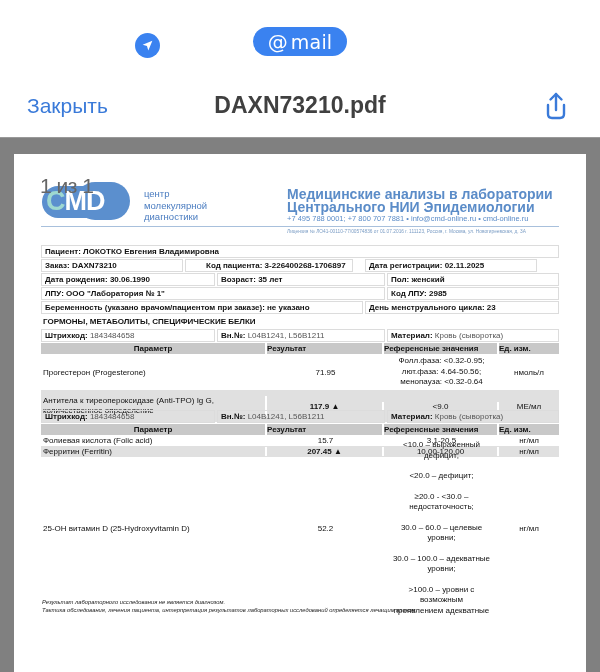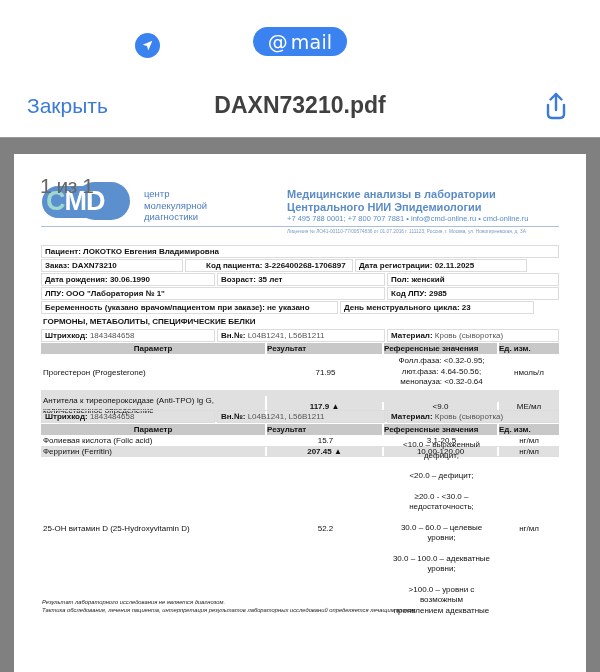--- a/index.html
+++ b/index.html
@@ -23,21 +23,21 @@
   .page { position: absolute; left: 14px; top: 16px; width: 572px; height: 540px; background: #fff; }
 
   .page-ind { position: absolute; left: 26px; top: 20px; font-size: 21px; color: #666; z-index: 5; letter-spacing: -0.5px; }
   .logo { position: absolute; left: 28px; top: 28px; width: 88px; height: 38px; }
   .logo .pill-a { position: absolute; left: 0; top: 4px; width: 60px; height: 32px; border-radius: 16px; background: #5b8fce; }
   .logo .pill-b { position: absolute; left: 34px; top: 0; width: 54px; height: 38px; border-radius: 19px; background: #5b8fce; }
   .logo .txt { position: absolute; left: 4px; top: 4px; font-size: 27px; font-weight: bold; color: #fff; letter-spacing: -1px; }
   .logo .txt .c { color: #9ed8d0; }
   .logo-caption { position: absolute; left: 130px; top: 34px; font-size: 9.5px; font-weight: normal; color: #4a7cc0; line-height: 11.5px; }
 
-  .hdr-title { position: absolute; left: 273px; top: 34px; font-size: 11px; font-weight: bold; color: #5b8cc8; line-height: 12.5px; }
+  .hdr-title { position: absolute; left: 273px; top: 34px; font-size: 14px; font-weight: bold; color: #5b8cc8; line-height: 12.5px; }
   .hdr-contacts { position: absolute; left: 273px; top: 60px; font-size: 7.5px; color: #5b8cc8; }
   .hdr-divider { position: absolute; left: 27px; top: 72px; width: 518px; height: 1px; background: #a8c0dc; }
   .hdr-license { position: absolute; left: 273px; top: 75px; font-size: 4.8px; color: #7a9cc4; white-space: nowrap; }
 
   
   .rep { position: absolute; left: 27px; width: 518px; font-size: 8px; color: #111; }
   .row { display: flex; height: 12.5px; margin-bottom: 1.5px; }
   .cell { border: 1px solid #dcdcdc; padding: 0 3px; line-height: 11px; white-space: nowrap; overflow: hidden; }
   .b { font-weight: bold; }
   .section-title { font-weight: bold; font-size: 8px; height: 14px; line-height: 14px; padding-left: 2px; }
@@ -114,33 +114,33 @@
     <div class="hdr-divider"></div>
     <div class="hdr-license">Лицензия № ЛО41-00110-77/00574836 от 01.07.2016 г. 111123, Россия, г. Москва, ул. Новогиреевская, д. 3А</div>
 
     <div class="rep" style="top:91px;">
       <div class="row">
           <div class="cell b" style="width:518px;">Пациент: ЛОКОТКО Евгения Владимировна</div>
         </div>
       <div class="row">
         <div class="cell b" style="width:142px;">Заказ: DAXN73210</div>
         <div class="cell b" style="width:168px;margin-left:2px;padding-left:20px;">Код пациента: 3-226400268-1706897</div>
-        <div class="cell b" style="width:172px;margin-left:2px;">Дата регистрации: 02.11.2025</div>
+        <div class="cell b" style="width:172px;margin-left:12px;">Дата регистрации: 02.11.2025</div>
       </div>
       <div class="row">
         <div class="cell b" style="width:174px;">Дата рождения: 30.06.1990</div>
         <div class="cell b" style="width:168px;margin-left:2px;">Возраст: 35 лет</div>
         <div class="cell b" style="width:172px;margin-left:2px;">Пол: женский</div>
       </div>
       <div class="row">
         <div class="cell b" style="width:344px;">ЛПУ: ООО "Лаборатория № 1"</div>
         <div class="cell b" style="width:172px;margin-left:2px;">Код ЛПУ: 2985</div>
       </div>
       <div class="row">
-        <div class="cell b" style="width:297px;">Беременность (указано врачом/пациентом при заказе): не указано</div>
+        <div class="cell b" style="width:322px;">Беременность (указано врачом/пациентом при заказе): не указано</div>
         <div class="cell b" style="width:194px;margin-left:2px;">День менструального цикла: 23</div>
       </div>
       <div class="section-title">ГОРМОНЫ, МЕТАБОЛИТЫ, СПЕЦИФИЧЕСКИЕ БЕЛКИ</div>
     </div>
 
     <div class="rep" style="top:175px;">
       <div class="row">
         <div class="cell" style="width:174px;"><span class="b">Штрихкод:</span> <span style="color:#555">1843484658</span></div>
         <div class="cell" style="width:168px;margin-left:2px;"><span class="b">Вн.№:</span> <span style="color:#555">L04B1241, L56B1211</span></div>
         <div class="cell" style="width:172px;margin-left:2px;"><span class="b">Материал:</span> <span style="color:#555">Кровь (сыворотка)</span></div>

